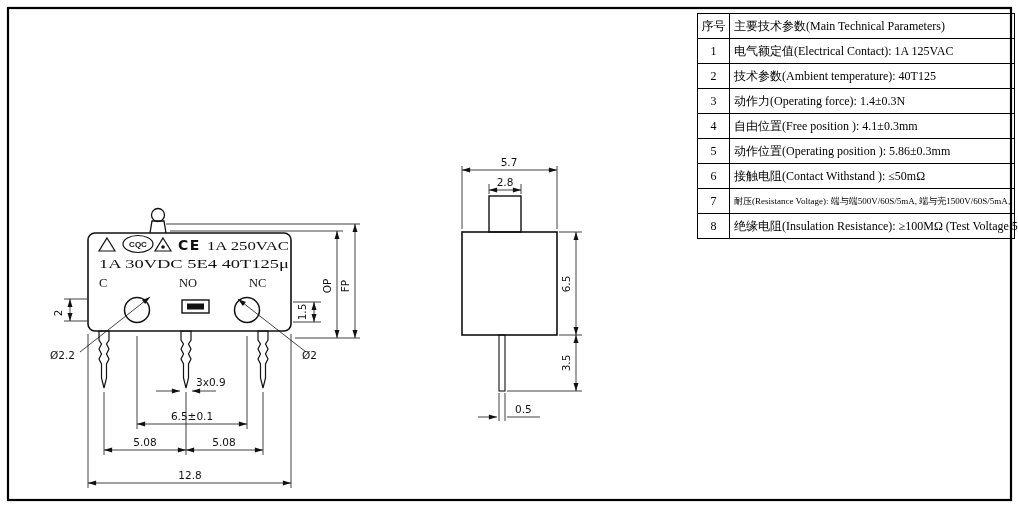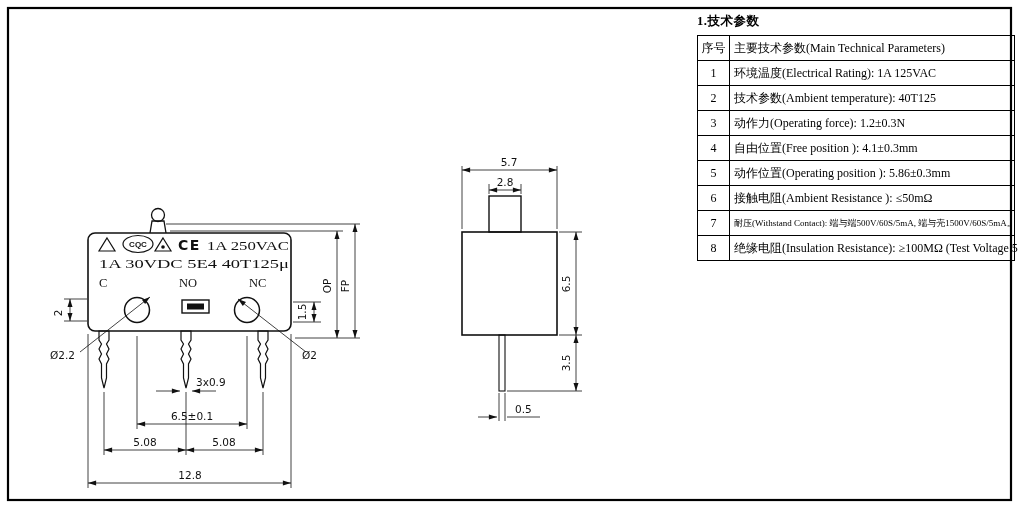--- a/index.html
+++ b/index.html
@@ -146,54 +146,53 @@
 
       <line class="dl" x1="499" y1="393" x2="499" y2="421"></line>
       <line class="dl" x1="505" y1="393" x2="505" y2="421"></line>
       <line class="dl" x1="478" y1="417" x2="497" y2="417" marker-end="url(#arr)"></line>
       <line class="dl" x1="507" y1="417" x2="540" y2="417"></line>
       <text class="t-dim" x="515" y="413">0.5</text>
     </g>
   </svg>
 
   <div class="params">
-    <div class="params-title">1.技术参数</div>
     <table class="params-table">
       <tbody>
         <tr>
           <td class="num">序号</td>
           <td>主要技术参数(Main Technical Parameters)</td>
         </tr>
         <tr>
           <td class="num">1</td>
-          <td>环境温度(Electrical Rating): 1A 125VAC</td>
+          <td>电气额定值(Electrical Contact): 1A 125VAC</td>
         </tr>
         <tr>
           <td class="num">2</td>
           <td>技术参数(Ambient temperature): 40T125</td>
         </tr>
         <tr>
           <td class="num">3</td>
-          <td>动作力(Operating force): 1.2±0.3N</td>
+          <td>动作力(Operating force): 1.4±0.3N</td>
         </tr>
         <tr>
           <td class="num">4</td>
           <td>自由位置(Free position ): 4.1±0.3mm</td>
         </tr>
         <tr>
           <td class="num">5</td>
           <td>动作位置(Operating position ): 5.86±0.3mm</td>
         </tr>
         <tr>
           <td class="num">6</td>
-          <td>接触电阻(Ambient Resistance ): ≤50mΩ</td>
+          <td>接触电阻(Contact Withstand ): ≤50mΩ</td>
         </tr>
         <tr>
           <td class="num">7</td>
-          <td class="small-text">耐压(Withstand Contact): 端与端500V/60S/5mA, 端与壳1500V/60S/5mA。</td>
+          <td class="small-text">耐压(Resistance Voltage): 端与端500V/60S/5mA, 端与壳1500V/60S/5mA。</td>
         </tr>
         <tr>
           <td class="num">8</td>
           <td>绝缘电阻(Insulation Resistance): ≥100MΩ (Test Voltage 500VDC)</td>
         </tr>
       </tbody>
     </table>
   </div>
 
 </div>

